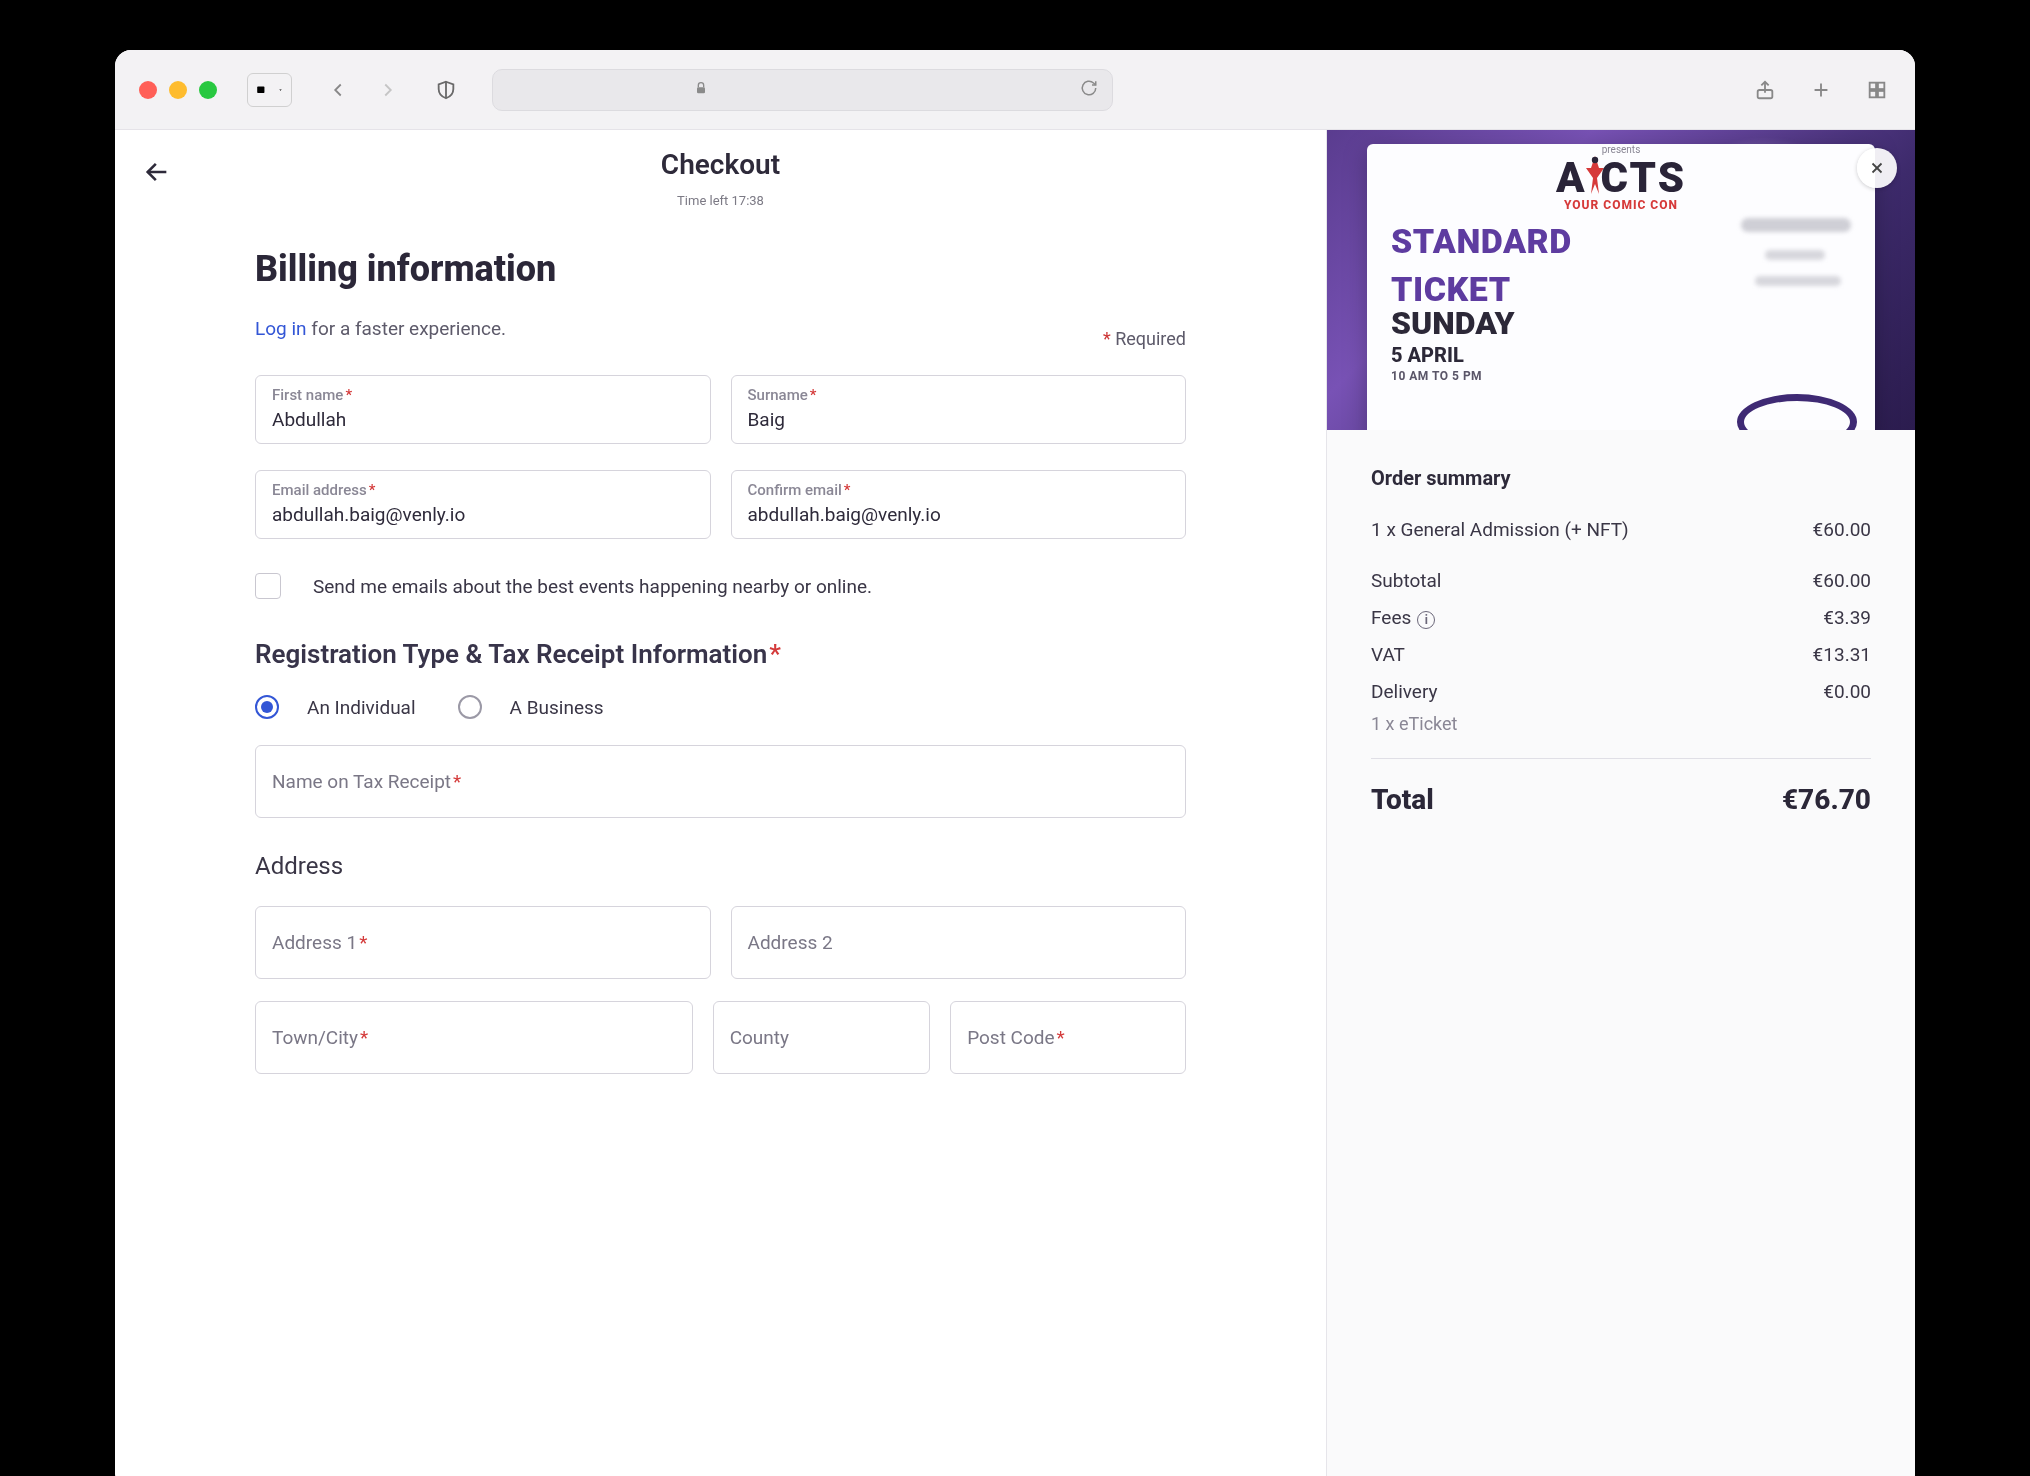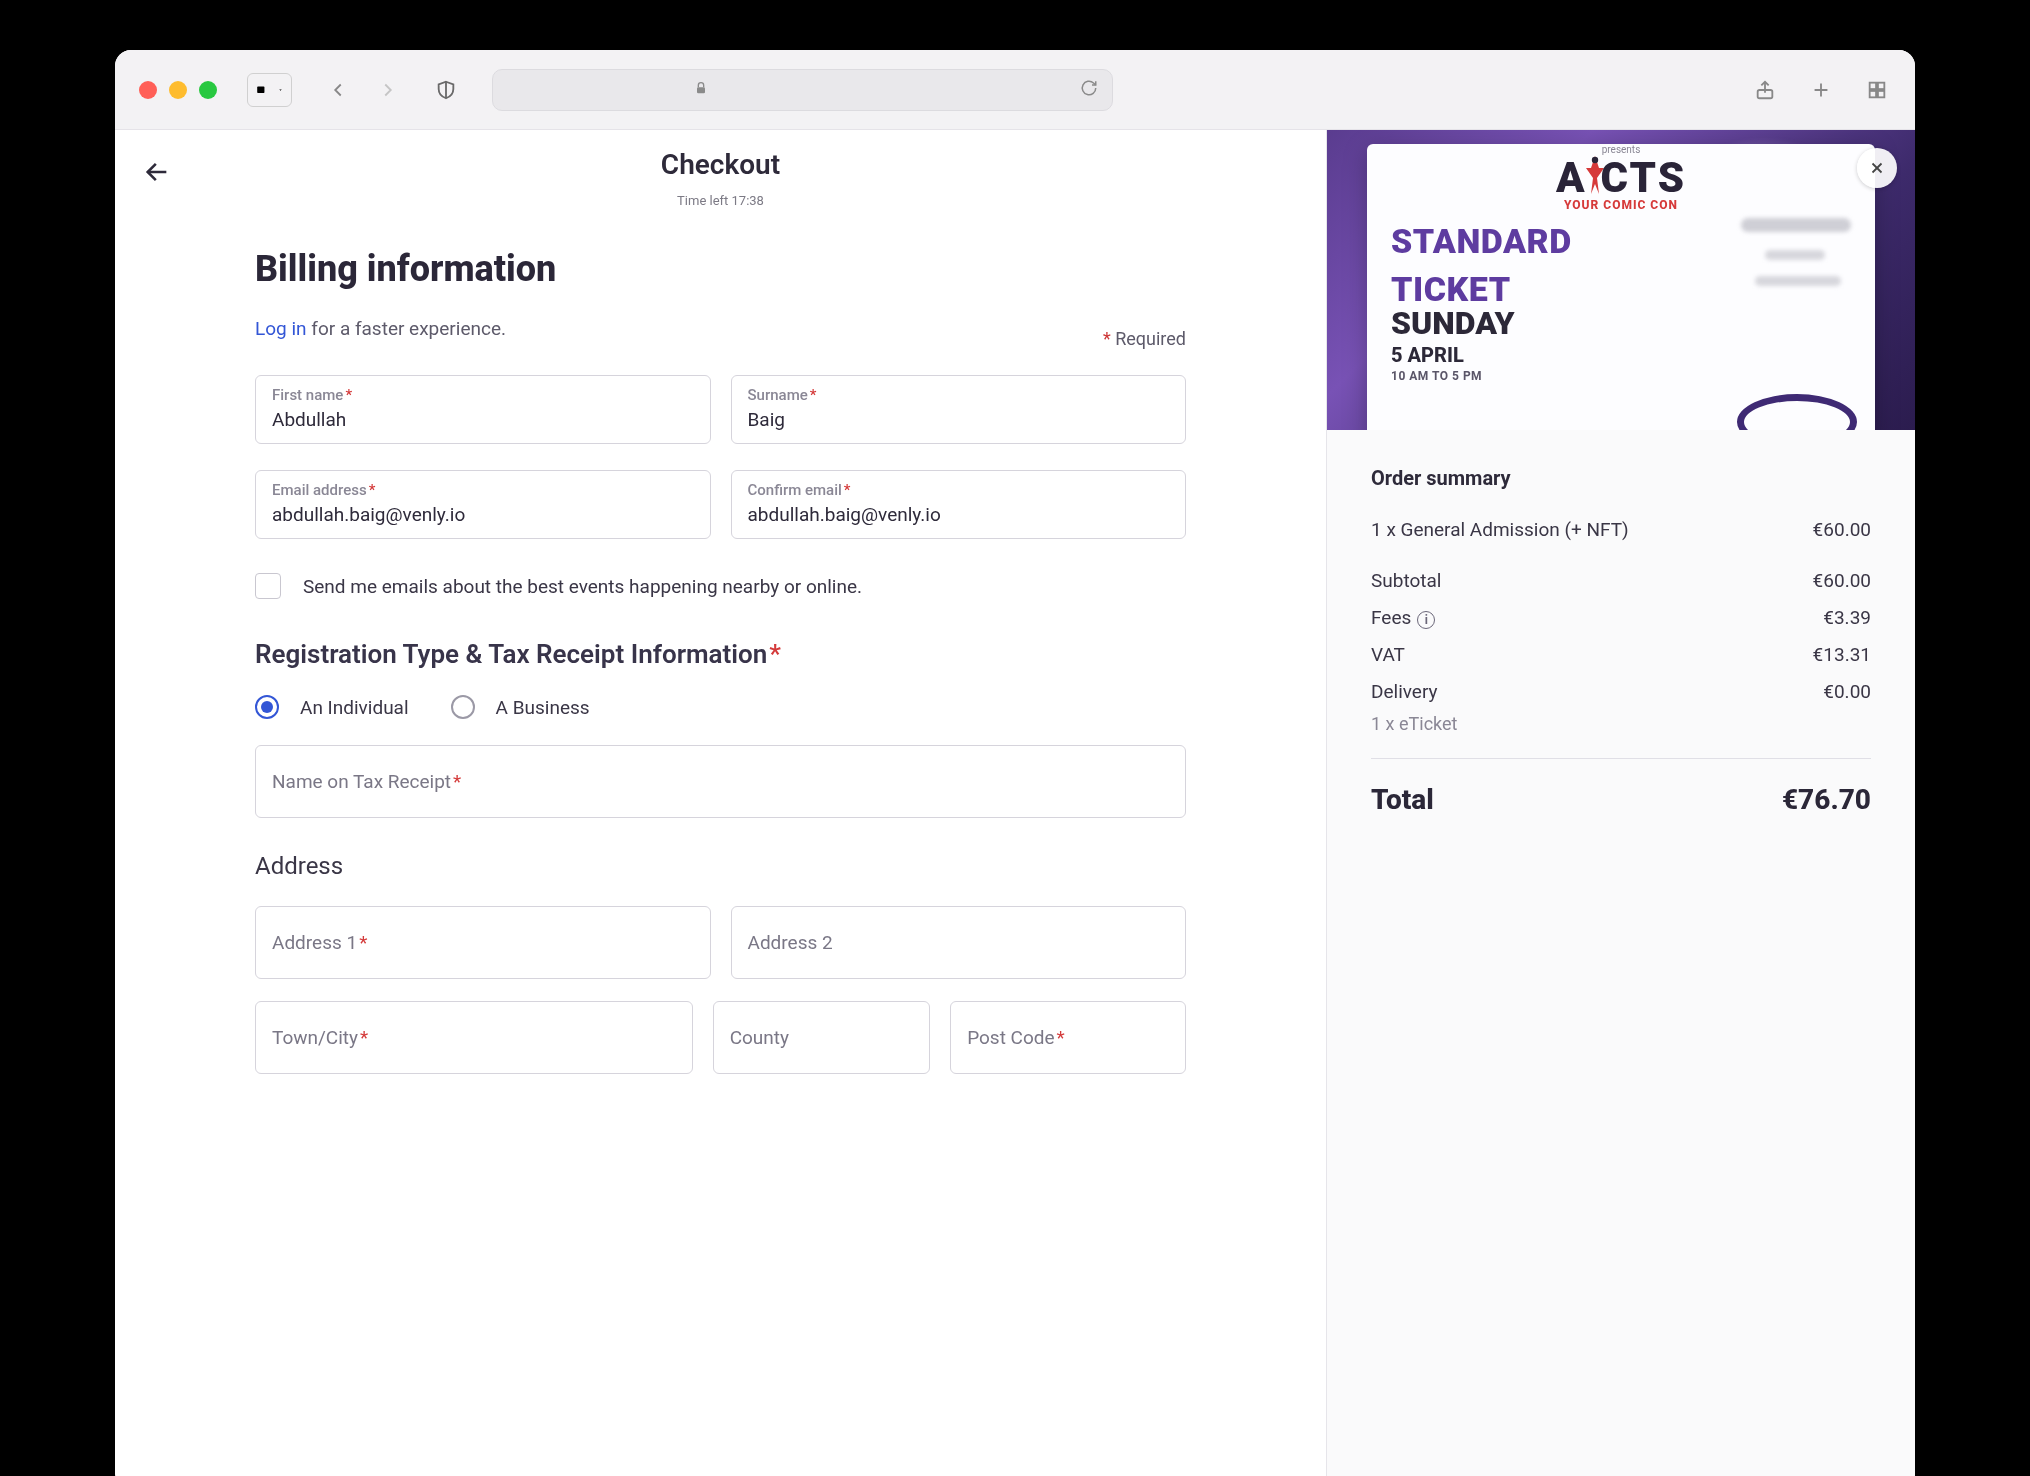--- a/index.html
+++ b/index.html
@@ -110,31 +110,31 @@
       display: block;
       width: 100%;
       border: none;
       outline: none;
       font-size: 19px;
       color: #2e2a3a;
       margin-top: 4px;
     }
     .field-placeholder { font-size: 19px; color: #7a7786; }
     .asterisk { color: #d43a3a; margin-left: 2px; }
-    .checkbox-row { display: flex; align-items: center; gap: 22px; margin-top: 34px; }
+    .checkbox-row { display: flex; align-items: center; gap: 32px; margin-top: 34px; }
     .checkbox {
       width: 26px; height: 26px;
       border: 1px solid #c9c7d0;
       border-radius: 4px;
       background: #fff;
     }
     .checkbox-label { font-size: 19px; color: #3a3646; }
     .section-h2 { font-size: 26px; font-weight: 600; color: #38344a; margin-top: 40px; }
     .radio-row { display: flex; gap: 42px; margin-top: 26px; align-items: center; }
-    .radio-item { display: flex; align-items: center; gap: 21px; }
+    .radio-item { display: flex; align-items: center; gap: 28px; }
     .radio {
       width: 24px; height: 24px; border-radius: 50%;
       border: 2px solid #9b99a6;
       position: relative;
       background: #fff;
     }
     .radio.checked { border-color: #3356d6; }
     .radio.checked::after {
       content: '';
       position: absolute;

